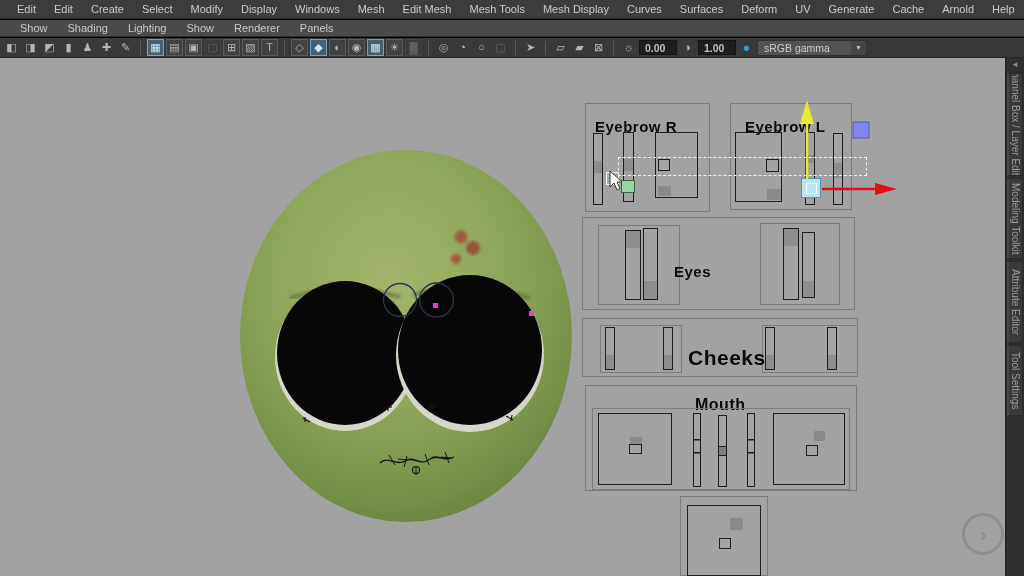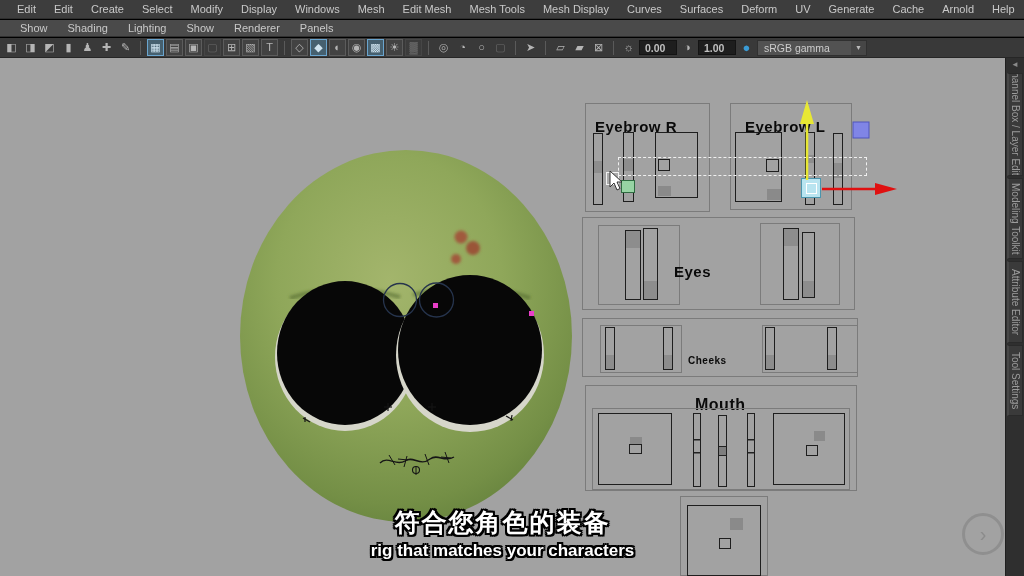--- a/index.html
+++ b/index.html
@@ -287,21 +287,21 @@
   <div class="vslider" style="left:783px; top:170px; width:16px; height:72px;">
       <span class="seg" style="top:0; height:17px;"></span>
     </div>
   <div class="vslider" style="left:802px; top:174px; width:13px; height:66px;">
       <span class="seg" style="bottom:0; height:16px;"></span>
     </div>
 
   <div class="cpanel" style="left:582px; top:260px; width:276px; height:59px;"></div>
   <div class="cpanel" style="left:600px; top:267px; width:82px; height:48px;"></div>
   <div class="cpanel" style="left:762px; top:267px; width:96px; height:48px;"></div>
-  <div class="clabel" style="left:688px; top:289px; font-size:10px;">Cheeks</div>
+  <div class="clabel" style="left:688px; top:280px; font-size:21px;">Cheeks</div>
   <div class="vslider" style="left:605px; top:269px; width:10px; height:43px;">
       <span class="seg" style="bottom:0; height:14px;"></span>
     </div>
   <div class="vslider" style="left:663px; top:269px; width:10px; height:43px;">
       <span class="seg" style="bottom:0; height:14px;"></span>
     </div>
   <div class="vslider" style="left:765px; top:269px; width:10px; height:43px;">
       <span class="seg" style="bottom:0; height:14px;"></span>
     </div>
   <div class="vslider" style="left:827px; top:269px; width:10px; height:43px;">
@@ -341,24 +341,20 @@
     <g>
       <line x1="822" y1="189" x2="877" y2="189" stroke="#e01010" stroke-width="2.5"></line>
       <polygon points="897,189 875,183 875,195" fill="#e01010"></polygon>
     </g>
 
     <rect x="853" y="122" width="16" height="16" fill="#8085e6" stroke="#4f55bb" stroke-width="1"></rect>
 
     <polygon points="610,171 610,187 614,183 617,190 620,188.5 617,182 622,182" fill="#ffffff" stroke="#333333" stroke-width="1"></polygon>
   </svg>
 
-  <div class="subs" style="top:448px;">
-    <div class="sub-zh">符合您角色的装备</div>
-    <div class="sub-en">rig that matches your characters</div>
-  </div>
 
   <div class="watermark" style="left:962px; top:455px;">›</div>
 </div>
 
 <div class="sidestrip">
   <div class="collapse">◄</div>
   <div id="side-tabs">
       <div class="side-tab" style="height: 103px;">Channel Box / Layer Editor</div>
       <div class="side-tab" style="height: 81px;">Modeling Toolkit</div>
       <div class="side-tab" style="height: 82px;">Attribute Editor</div>

